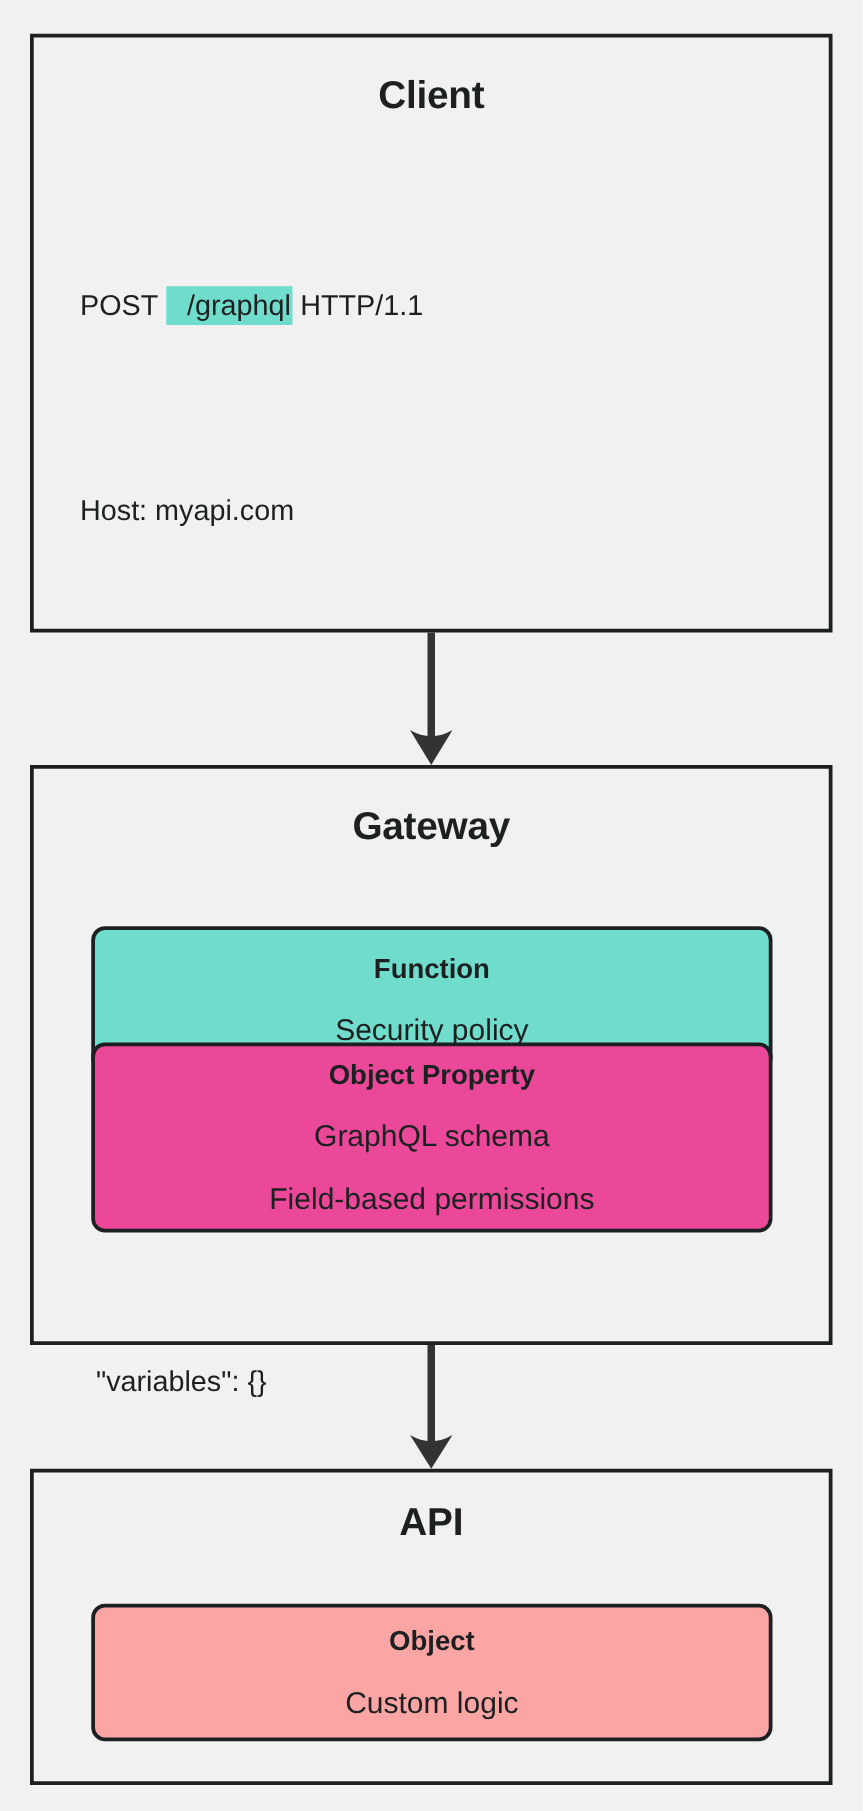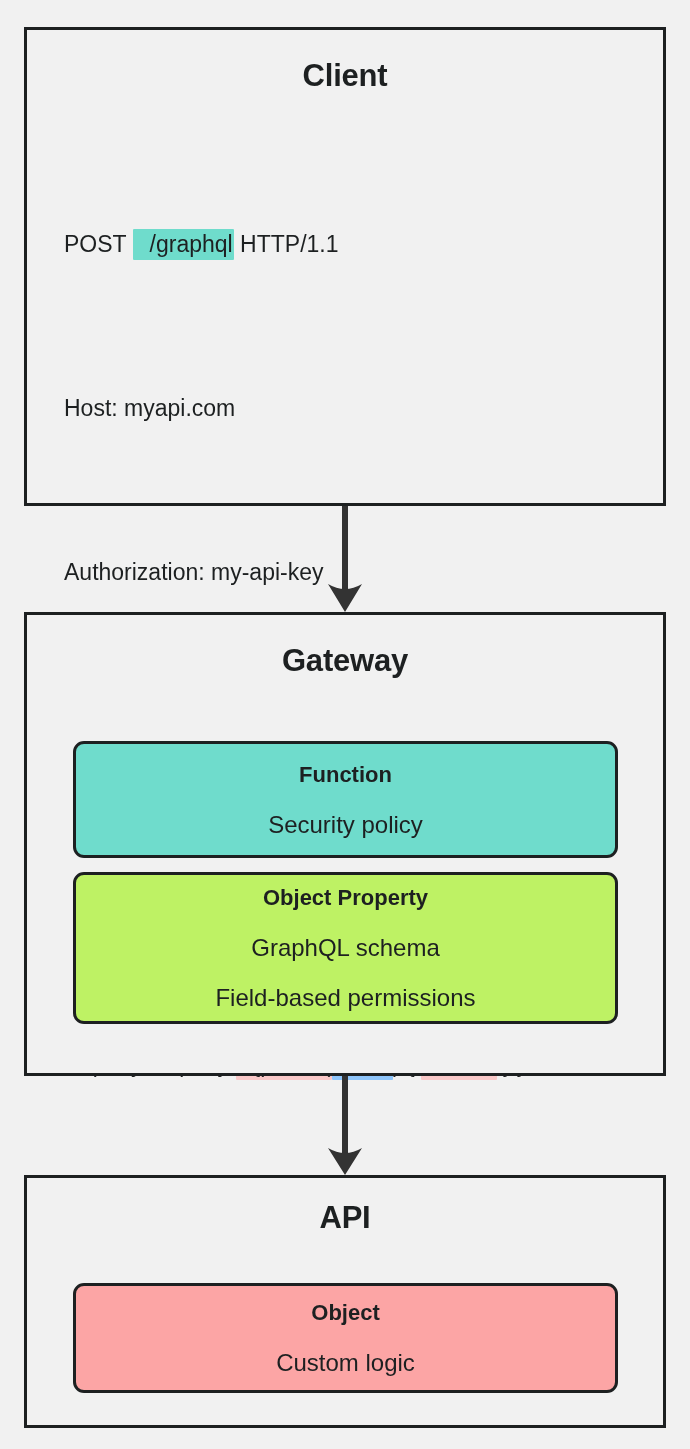--- a/index.html
+++ b/index.html
@@ -88,21 +88,21 @@
     font-size: 22px;
     font-weight: bold;
     line-height: 30px;
   }
   .node-line {
     font-size: 24px;
     line-height: 30px;
   }
 
   #node-function        { left: 73px; top: 741px;  width: 545px; height: 117px; background: #6fdccc; }
-  #node-object-property { left: 73px; top: 872px;  width: 545px; height: 152px; background: #bef264; }
+  #node-object-property { left: 73px; top: 834px;  width: 545px; height: 152px; background: #ec4899; }
   #node-object          { left: 73px; top: 1283px; width: 545px; height: 110px; background: #fca5a5; }
 
   
   .arrow-svg {
     position: absolute;
     overflow: visible;
   }
   #arrow-client-gateway { left: 325px; top: 506px;  width: 40px; height: 106px; }
   #arrow-gateway-api    { left: 325px; top: 1076px; width: 40px; height: 99px; }
 </style>
@@ -112,21 +112,20 @@
 <div class="diagram">
 
   <div class="container-box" id="client-box">
     <div class="container-title">Client</div>
 
     <div class="request-block">
       <div class="request-line"><span>POST </span><span class="hl hl-teal">/graphql</span><span> HTTP/1.1</span></div>
 
       <div class="request-line">Host: myapi.com</div>
 
-      <div class="request-line">Authorization: my-api-key</div>
 
       <div class="blank-line"></div>
 
       <div class="request-line">{</div>
 
       <div class="request-line"><span>  "query": "query </span><span class="hl hl-pink">{profile(</span><span class="hl hl-blue">id: 1</span><span>) { </span><span class="hl hl-pink">name</span><span> } }",</span></div>
 
       <div class="request-line">  "variables": {}</div>
 
       <div class="request-line">}</div>

